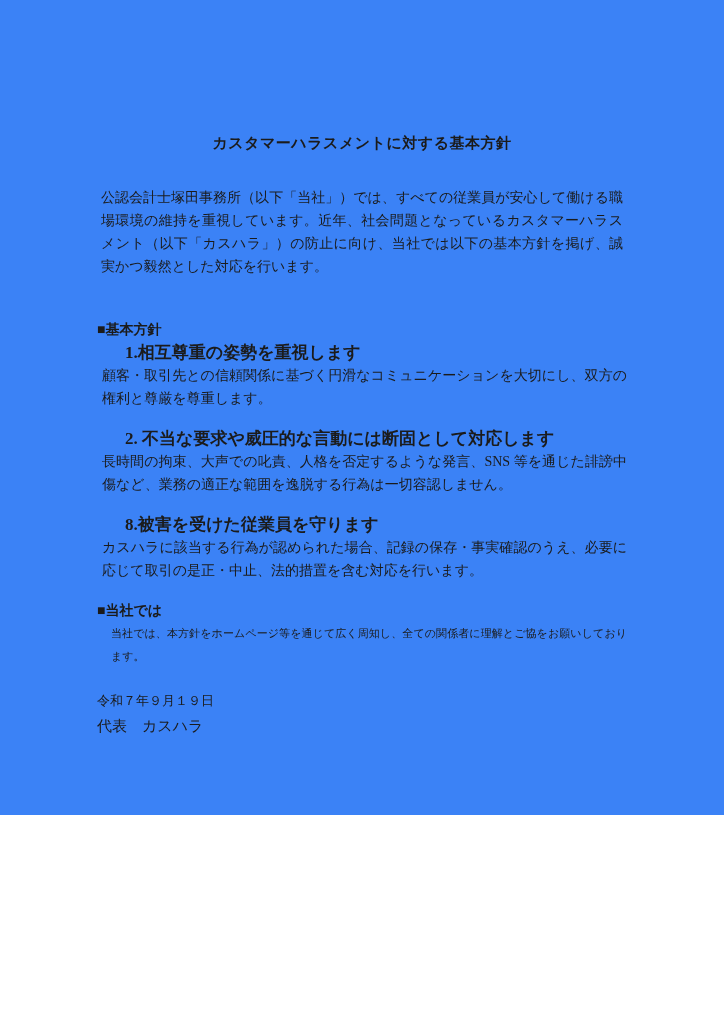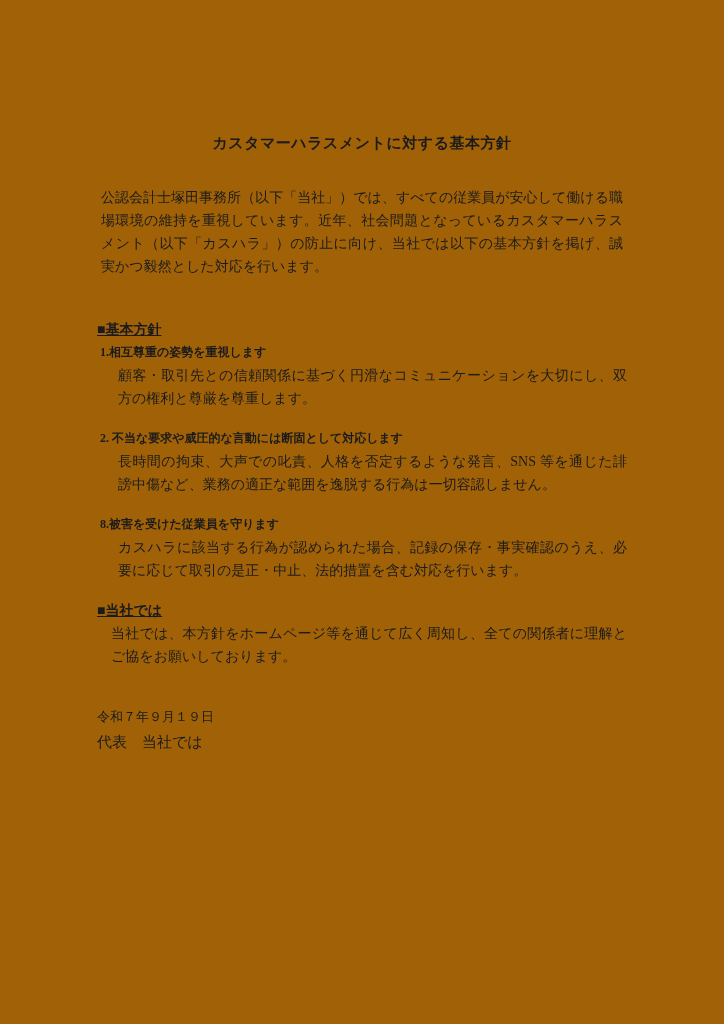--- a/index.html
+++ b/index.html
@@ -10,77 +10,76 @@
   body {
     width: 724px;
     height: 1024px;
     overflow: hidden;
     font-family: "Liberation Serif", "DejaVu Serif", serif;
     color: #1b1b1b;
   }
   .page {
     box-sizing: border-box;
     width: 724px;
-    height: 1024px;
+    height: 815px;
     padding: 132px 97px 12px 97px;
-    background: #a16207;
+    background: #3b82f6;
   }
   .doc-title {
     margin: 0 0 32px 0;
     font-size: 15px;
     line-height: 22px;
     font-weight: bold;
     text-align: center;
     letter-spacing: 0.5px;
   }
   .intro {
     margin: 4px;
     font-size: 14px;
     line-height: 23px;
     text-align: justify;
   }
   .section-heading {
     margin: 0;
     font-size: 14px;
     line-height: 23px;
     font-weight: bold;
-    text-decoration: underline;
   }
   .section-basic {
     margin-top: 40px;
   }
   .section-notify {
     margin-top: 17px;
   }
   .policy-item {
     margin: 0 0 17px 0;
   }
   .policy-item:last-child {
     margin-bottom: 0;
   }
   .item-title {
-    margin-left: 3px;
-    font-size: 12px;
+    margin-left: 28px;
+    font-size: 17px;
     line-height: 23px;
     font-weight: bold;
   }
   .item-body {
-    margin-left: 21px;
+    margin-left: 5px;
     font-size: 14px;
     line-height: 23px;
     text-align: justify;
   }
   .notify-body {
     margin-left: 14px;
-    font-size: 14px;
+    font-size: 11px;
     line-height: 23px;
     text-align: justify;
   }
   .signature {
-    margin-top: 36px;
+    margin-top: 20px;
   }
   .sig-date {
     font-size: 13px;
     line-height: 25px;
   }
   .sig-company,
   .sig-rep {
     font-size: 15px;
     line-height: 26px;
   }
@@ -114,16 +113,16 @@
 
   </section>
 
   <section class="section-notify">
     <h2 class="section-heading">■当社では</h2>
     <div class="notify-body">当社では、本方針をホームページ等を通じて広く周知し、全ての関係者に理解とご協をお願いしております。</div>
   </section>
 
   <footer class="signature">
     <div class="sig-date">令和７年９月１９日</div>
-    <div class="sig-rep">代表　当社では</div>
+    <div class="sig-rep">代表　カスハラ</div>
   </footer>
 
 </div>
 
 </body></html>

